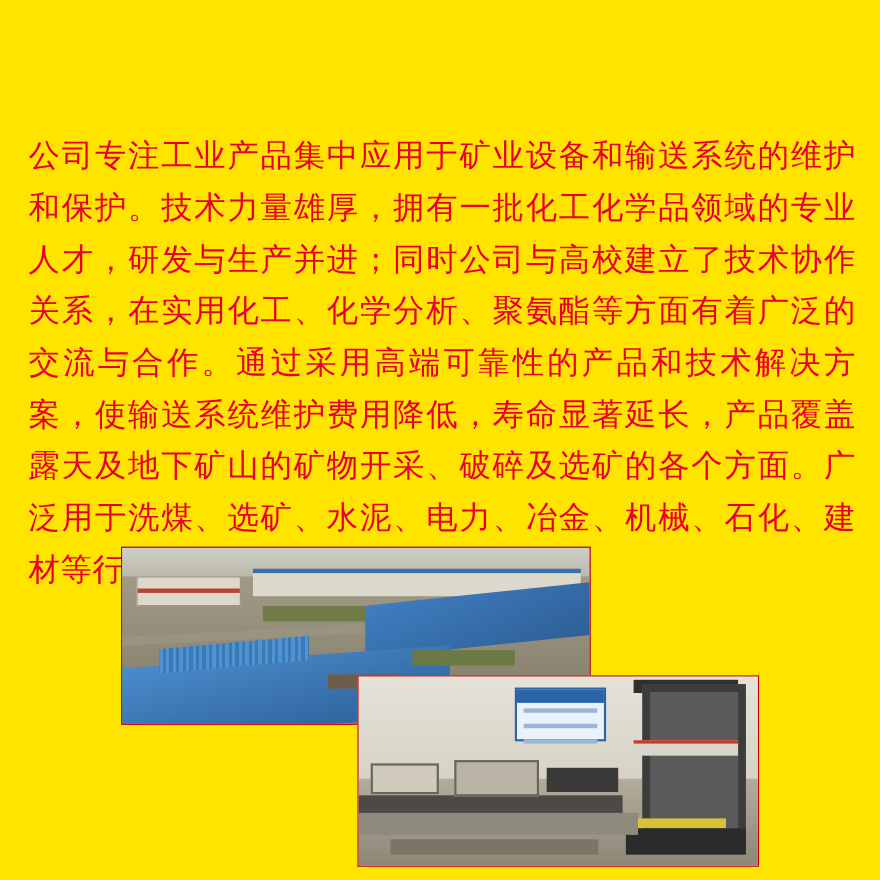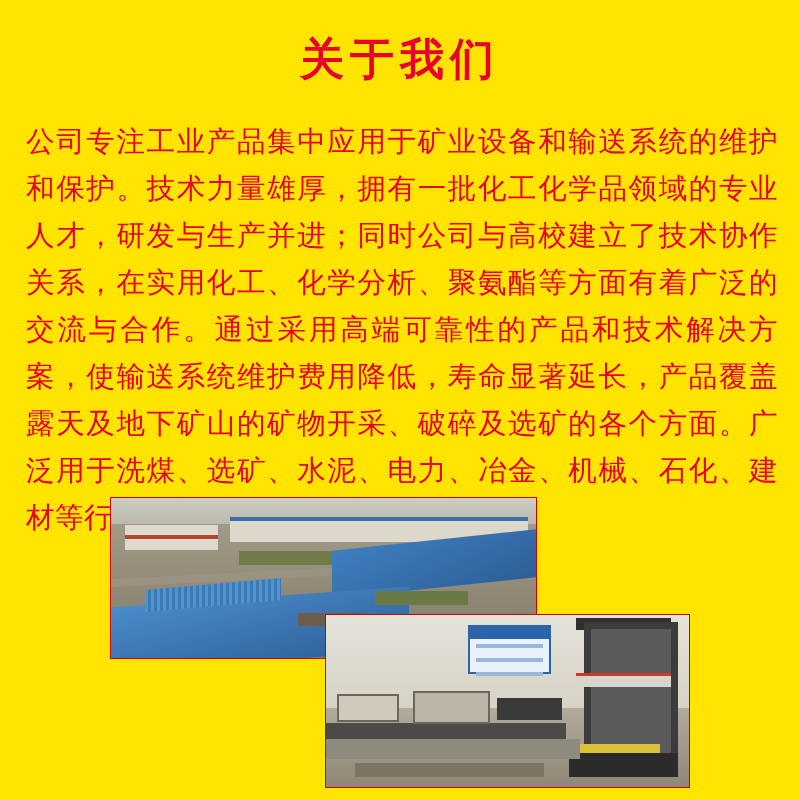--- a/index.html
+++ b/index.html
@@ -182,21 +182,20 @@
   #photo-lab .items {
     position: absolute; left: 8%; top: 86%; width: 52%; height: 8%;
     background: #7c7566;
   }
 </style>
 </head>
 <body>
 
 <div id="page">
 
-  <div id="title">关于我们</div>
 
   <div id="body-text">公司专注工业产品集中应用于矿业设备和输送系统的维护和保护。技术力量雄厚，拥有一批化工化学品领域的专业人才，研发与生产并进；同时公司与高校建立了技术协作关系，在实用化工、化学分析、聚氨酯等方面有着广泛的交流与合作。通过采用高端可靠性的产品和技术解决方案，使输送系统维护费用降低，寿命显著延长，产品覆盖露天及地下矿山的矿物开采、破碎及选矿的各个方面。广泛用于洗煤、选矿、水泥、电力、冶金、机械、石化、建材等行业。</div>
 
   <div id="photo-yard">
     <div class="sky"></div>
     <div class="ground"></div>
     <div class="bldg-right"></div>
     <div class="bldg-left"></div>
     <div class="green-1"></div>
     <div class="road-h"></div>

